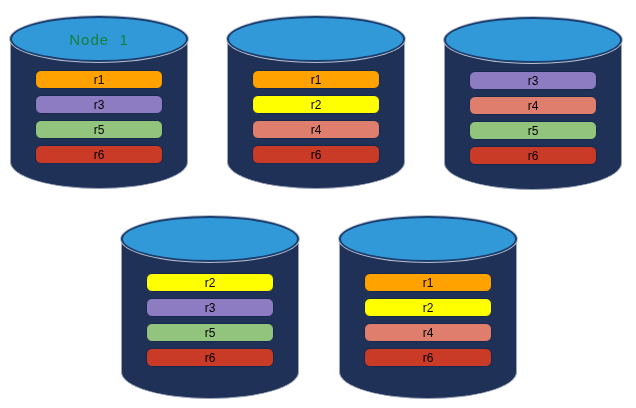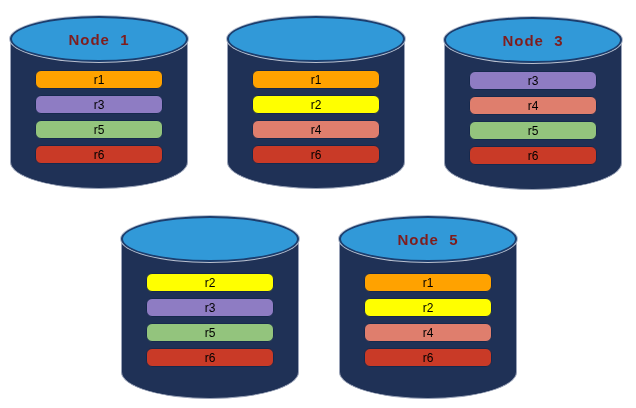--- a/index.html
+++ b/index.html
@@ -47,26 +47,25 @@
     box-shadow: 0 0 0 1px #b9c0cf;
   }
   .node-title {
     position: absolute;
     left: 0; right: 0;
     top: 0;
     height: 46px;
     display: flex;
     align-items: center;
     justify-content: center;
-    color: #7f1d1d;
+    color: #15803d;
     font-size: 15px;
     letter-spacing: 1px;
     white-space: pre;
     z-index: 3;
-    font-weight: bold;
   }
   .bars {
     position: absolute;
     left: 25px;
     right: 25px;
     top: 54px;
     z-index: 2;
   }
   .node-4 .bars, .node-5 .bars { top: 57px; }
   .bar {
@@ -108,21 +107,20 @@
       <div class="bar" style="background: rgb(255, 162, 0);">r1</div>
       <div class="bar" style="background: rgb(255, 255, 0);">r2</div>
       <div class="bar" style="background: rgb(223, 126, 109);">r4</div>
       <div class="bar" style="background: rgb(201, 58, 39);">r6</div>
     </div>
   </div>
 
   <div class="node node-3">
     <div class="cyl-body"></div>
     <div class="cyl-top"></div>
-    <div class="node-title">Node  3</div>
     <div class="bars">
       <div class="bar" style="background: rgb(142, 124, 195);">r3</div>
       <div class="bar" style="background: rgb(223, 126, 109);">r4</div>
       <div class="bar" style="background: rgb(147, 196, 125);">r5</div>
       <div class="bar" style="background: rgb(201, 58, 39);">r6</div>
     </div>
   </div>
 
   <div class="node node-4">
     <div class="cyl-body"></div>
@@ -131,21 +129,20 @@
       <div class="bar" style="background: rgb(255, 255, 0);">r2</div>
       <div class="bar" style="background: rgb(142, 124, 195);">r3</div>
       <div class="bar" style="background: rgb(147, 196, 125);">r5</div>
       <div class="bar" style="background: rgb(201, 58, 39);">r6</div>
     </div>
   </div>
 
   <div class="node node-5">
     <div class="cyl-body"></div>
     <div class="cyl-top"></div>
-    <div class="node-title">Node  5</div>
     <div class="bars">
       <div class="bar" style="background: rgb(255, 162, 0);">r1</div>
       <div class="bar" style="background: rgb(255, 255, 0);">r2</div>
       <div class="bar" style="background: rgb(223, 126, 109);">r4</div>
       <div class="bar" style="background: rgb(201, 58, 39);">r6</div>
     </div>
   </div>
 
 </div>
 

